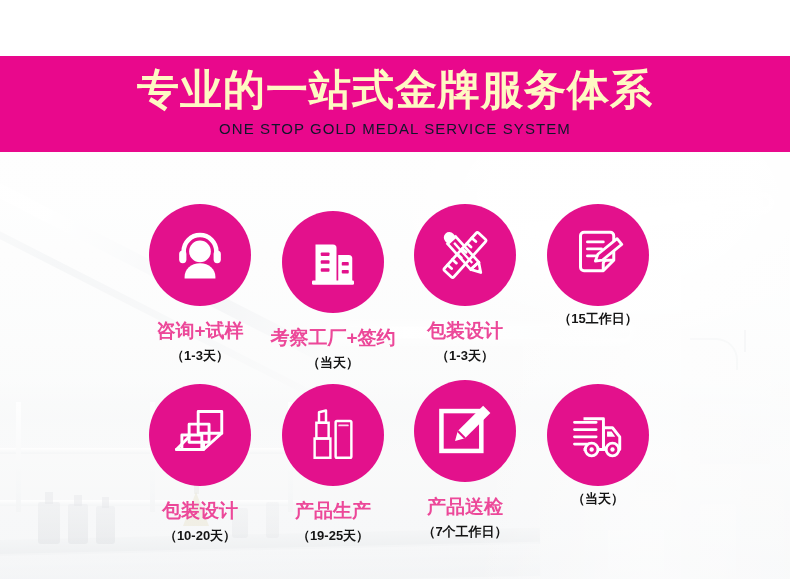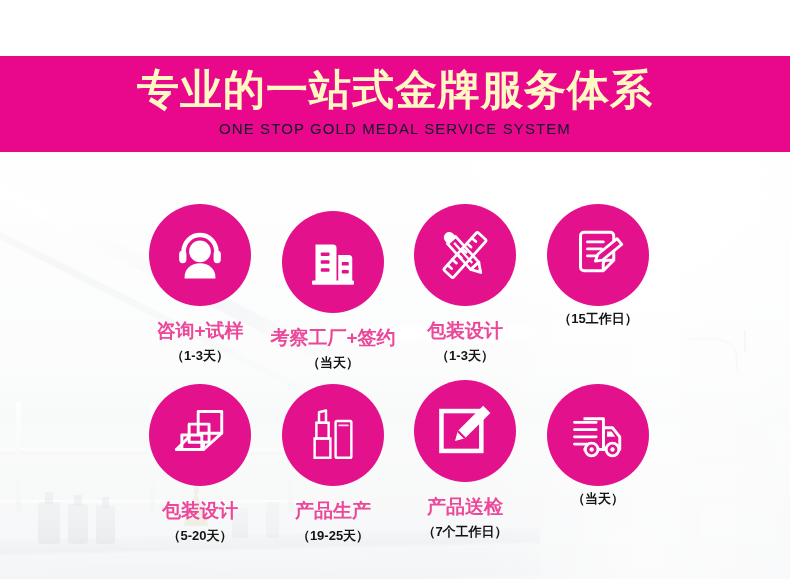--- a/index.html
+++ b/index.html
@@ -368,21 +368,21 @@
         <svg width="58" height="58" viewBox="0 0 64 64">
           <path d="M30 6h26v24H30z" fill="none" stroke="#fff" stroke-width="3.2" stroke-linejoin="round"></path>
           <path d="M20 20h22v20H20z" fill="none" stroke="#fff" stroke-width="3.2" stroke-linejoin="round"></path>
           <path d="M12 32h22v16H12z" fill="none" stroke="#fff" stroke-width="3.2" stroke-linejoin="round"></path>
           <path d="M6 48l14-14" stroke="#fff" stroke-width="3.2" stroke-linecap="round"></path>
           <path d="M6 48h30l20-18" fill="none" stroke="#fff" stroke-width="3.2" stroke-linejoin="round" stroke-linecap="round"></path>
           <path d="M36 48v-8" stroke="#fff" stroke-width="3.2" stroke-linecap="round"></path>
         </svg>
       </div>
       <div class="cap">包装设计</div>
-      <div class="cap2">（5-20天）</div>
+      <div class="cap2">（10-20天）</div>
     </div>
 
     <div class="cell" style="left:253px; top:232px;">
       <div class="circle">
         <svg width="56" height="56" viewBox="0 0 64 64">
           <path d="M16 6l8-2v14h-8z" fill="none" stroke="#fff" stroke-width="2.8" stroke-linejoin="round"></path>
           <rect x="13" y="18" width="14" height="18" fill="none" stroke="#fff" stroke-width="2.8"></rect>
           <rect x="11" y="36" width="18" height="22" fill="none" stroke="#fff" stroke-width="2.8"></rect>
           <rect x="35" y="16" width="18" height="42" rx="1.5" fill="none" stroke="#fff" stroke-width="2.8"></rect>
           <path d="M39 21h10" stroke="#fff" stroke-width="2" stroke-linecap="round" opacity=".85"></path>

